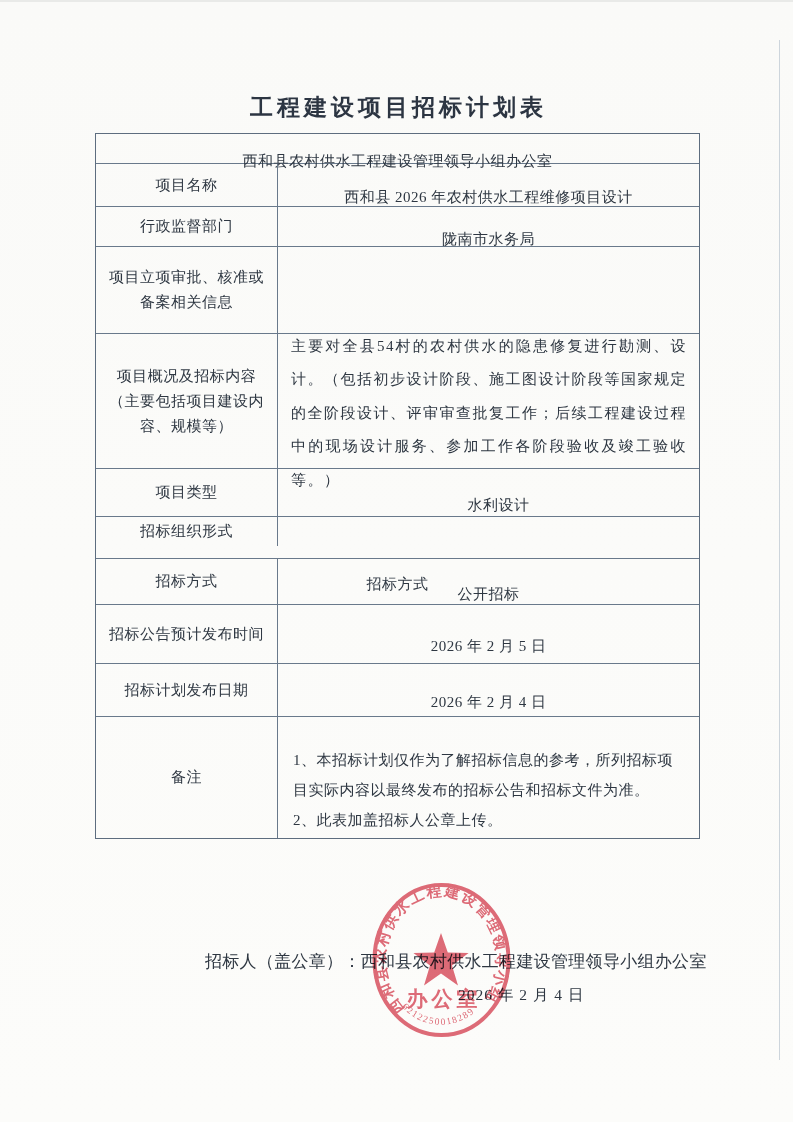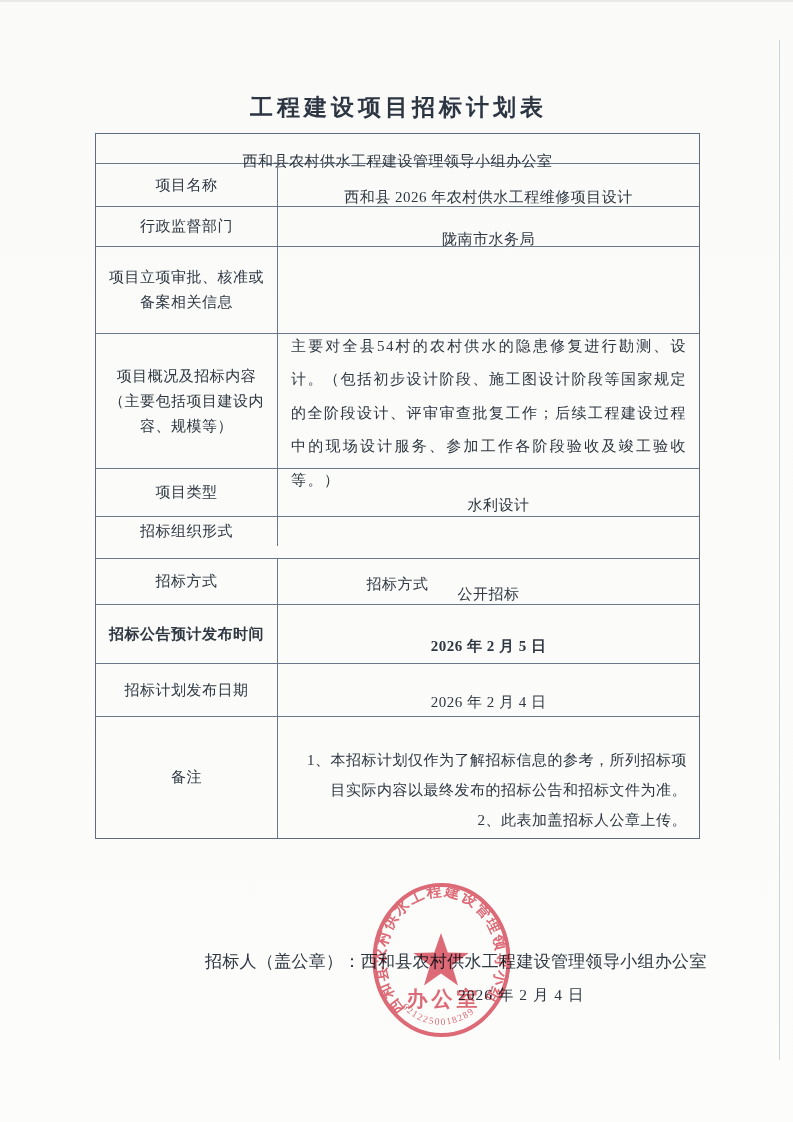--- a/index.html
+++ b/index.html
@@ -66,21 +66,21 @@
   .row.justify .cell-value{
     display:block;
     text-align:justify;
     line-height:33.5px;
     padding:1px 12px 0 13px;
     letter-spacing:1.5px;
     display:flex;flex-direction:column;justify-content:center;
   }
   .row.notes .cell-value{
     display:flex;flex-direction:column;justify-content:center;
-    text-align:right;align-items:stretch;
+    text-align:left;align-items:stretch;
     line-height:30px;
     padding:4px 12px 4px 15px;
     letter-spacing:0.5px;
   }
   .sig-line{
     position:absolute;left:205px;top:950px;
     font-size:17px;letter-spacing:0.3px;
     color:#2e3742;
   }
   .date-line{
@@ -128,21 +128,21 @@
         <div class="cell-value">水利设计</div>
       </div>
       <div class="row" style="height: 42px; flex-direction: column;">
         <div class="cell-label">招标组织形式</div>
         <div class="cell-value">招标方式</div>
       </div>
       <div class="row" style="height: 46px;">
         <div class="cell-label">招标方式</div>
         <div class="cell-value">公开招标</div>
       </div>
-      <div class="row" style="height: 59px; font-weight: bold;">
+      <div class="row" style="height: 59px;">
         <div class="cell-label">招标公告预计发布时间</div>
         <div class="cell-value">2026 年 2 月 5 日</div>
       </div>
       <div class="row" style="height: 53px;">
         <div class="cell-label">招标计划发布日期</div>
         <div class="cell-value">2026 年 2 月 4 日</div>
       </div>
       <div class="row notes" style="height: 122px;">
         <div class="cell-label">备注</div>
         <div class="cell-value">

